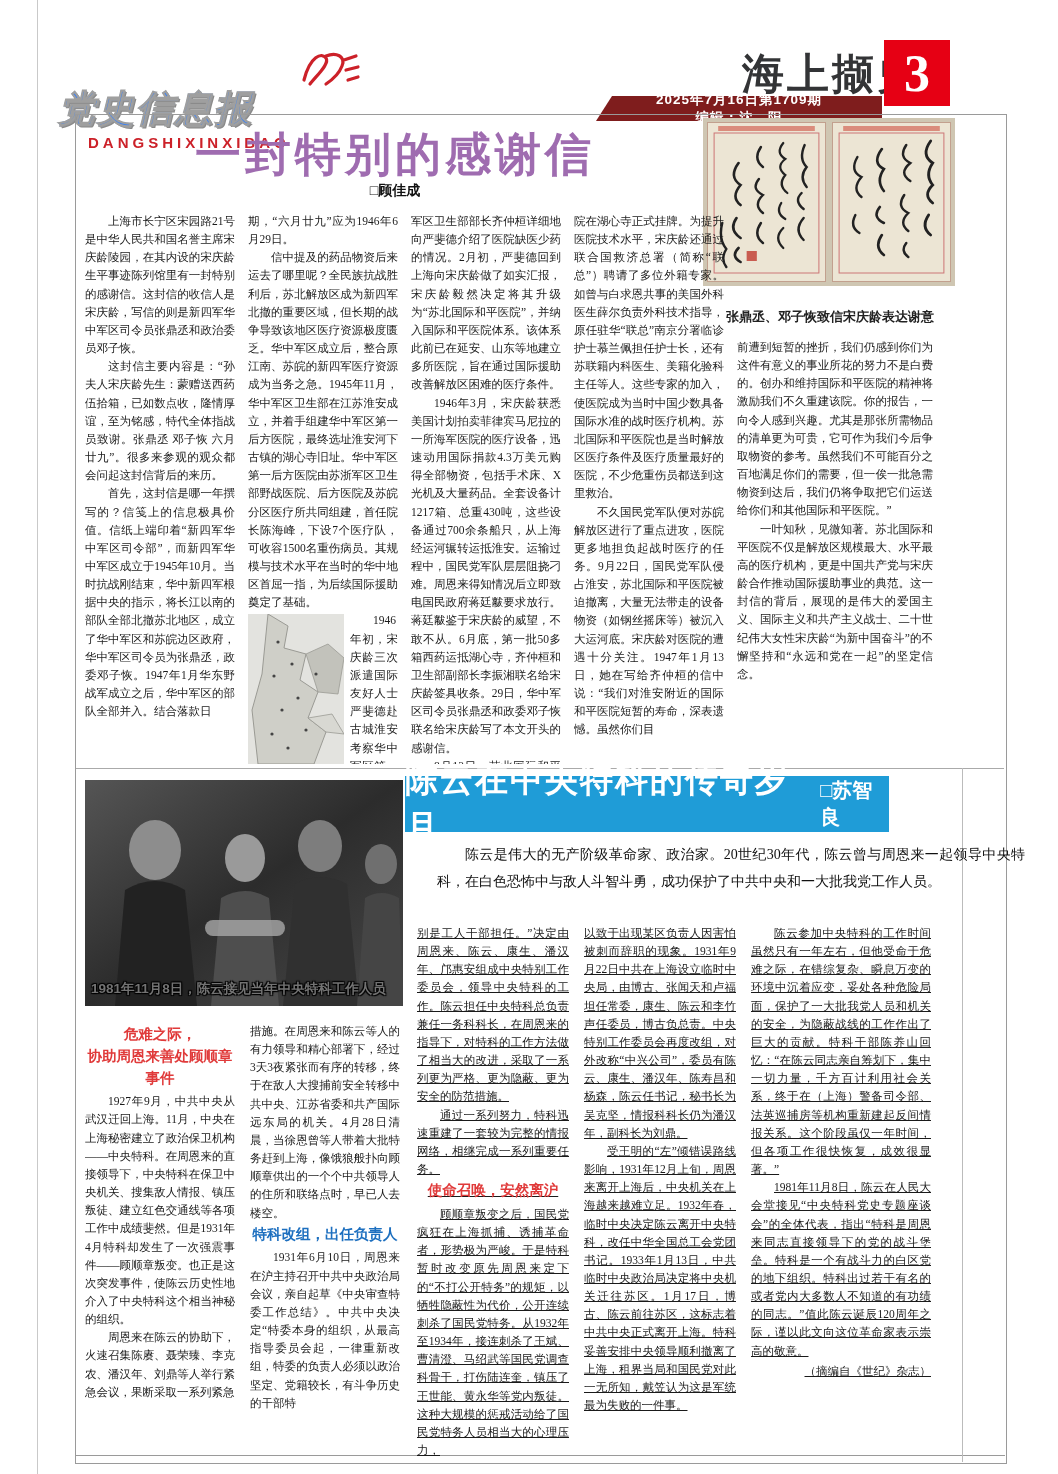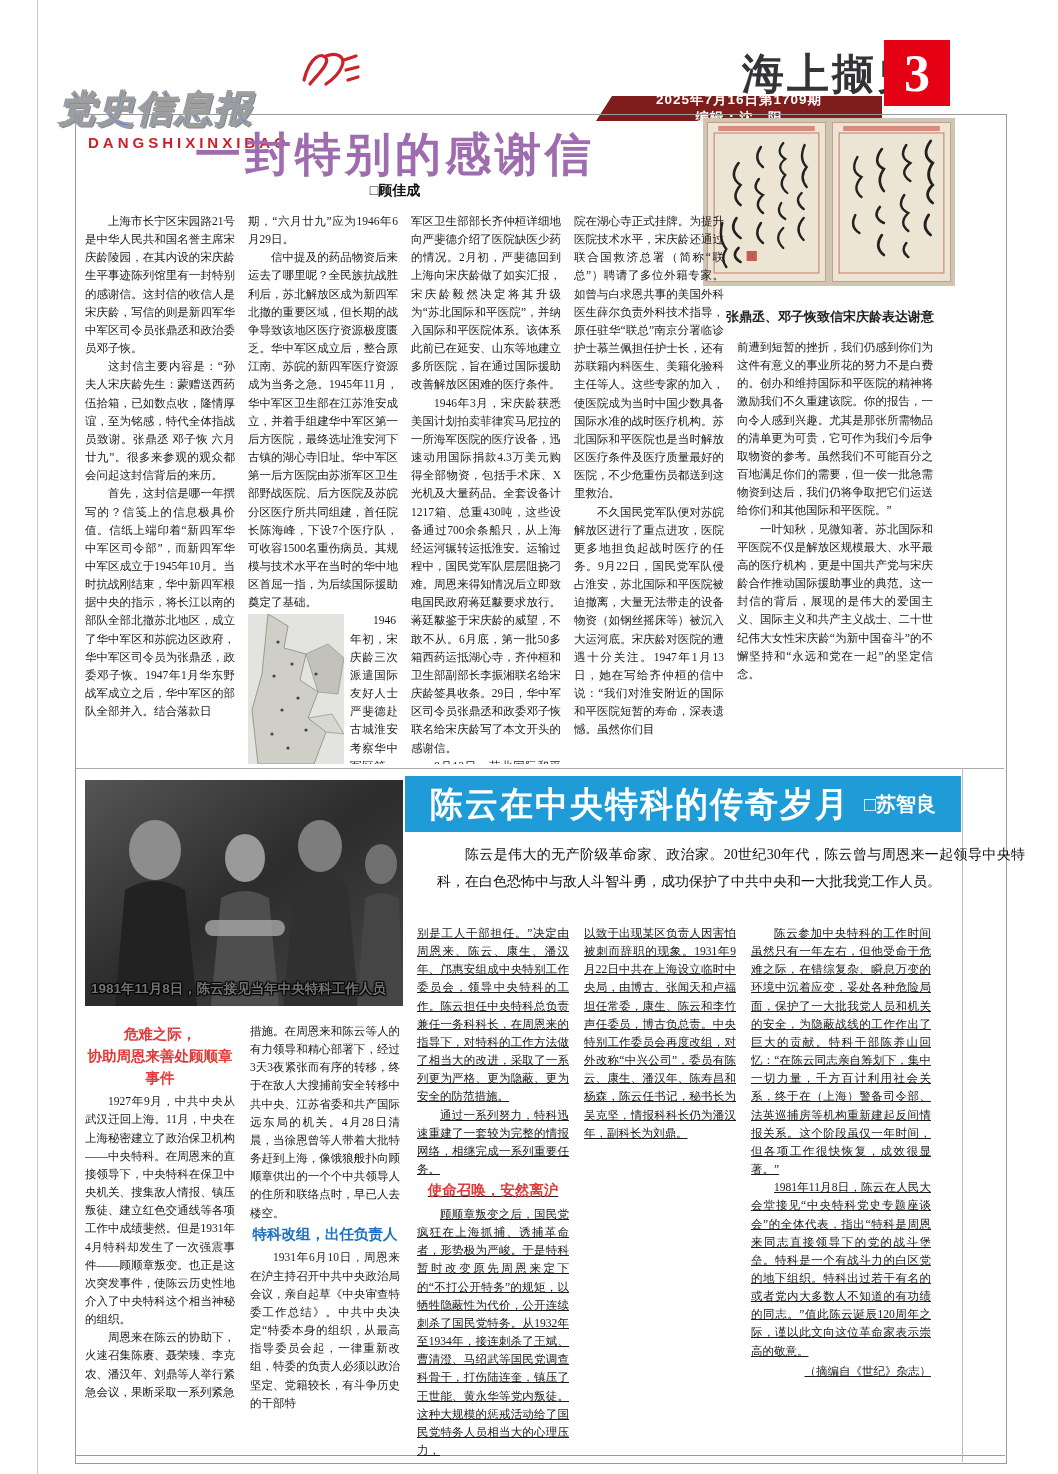--- a/index.html
+++ b/index.html
@@ -51,21 +51,21 @@
   .col p.noindent{text-indent:0;}
   .a1-col5{padding-top:126px;box-sizing:border-box;}
   .mapbox{float:left;width:96px;margin:3px 6px 2px 0;}
 
   
   .a2{position:absolute;left:85px;top:776px;width:920px;height:684px;}
   .a2-photo{position:absolute;left:0;top:4px;width:318px;height:226px;overflow:hidden;}
   .a2-photo-caption{position:absolute;left:6px;bottom:8px;font-family:"Liberation Sans","DejaVu Sans",sans-serif;
            font-weight:bold;font-size:13.5px;color:#737373;
            text-shadow:1px 1px 1px #000,-1px -1px 1px #000,1px -1px 1px #000,-1px 1px 1px #000;}
-  .a2-banner{position:absolute;left:320px;top:0;width:556px;height:56px;background:#1f9cd7;
+  .a2-banner{position:absolute;left:320px;top:0;width:484px;height:56px;background:#1f9cd7;
            display:flex;align-items:center;justify-content:center;gap:14px;}
   .a2-title{font-family:"Liberation Sans","DejaVu Sans",sans-serif;font-weight:bold;font-size:33px;
            color:#ffffff;letter-spacing:2px;transform:scaleY(1.05);}
   .a2-author{font-family:"Liberation Sans","DejaVu Sans",sans-serif;font-weight:bold;font-size:20px;color:#ffffff;}
   .a2-intro{position:absolute;left:352px;top:66px;width:588px;font-size:14px;line-height:1.9;
            text-align:justify;color:#111;}
   .a2-intro p{margin:0;text-indent:2em;}
   .a2-cols-right{position:absolute;left:332px;top:148px;width:588px;height:536px;display:flex;gap:15px;overflow:hidden;text-decoration:underline;}
   .a2-cols-left{position:absolute;left:0;top:246px;width:318px;height:438px;display:flex;gap:15px;overflow:hidden;}
   .subhead{font-family:"Liberation Sans","DejaVu Sans",sans-serif;font-weight:bold;font-size:14.5px;
@@ -226,20 +226,21 @@
 
     <div class="a2-cols-right">
       <div class="col" style="width:152px;">
         <p class="noindent">别是工人干部担任。”决定由周恩来、陈云、康生、潘汉年、邝惠安组成中央特别工作委员会，领导中央特科的工作。陈云担任中央特科总负责兼任一务科科长，在周恩来的指导下，对特科的工作方法做了相当大的改进，采取了一系列更为严格、更为隐蔽、更为安全的防范措施。</p>
         <p>通过一系列努力，特科迅速重建了一套较为完整的情报网络，相继完成一系列重要任务。</p>
         <div class="subhead sh-red">使命召唤，安然离沪</div>
         <p>顾顺章叛变之后，国民党疯狂在上海抓捕、诱捕革命者，形势极为严峻。于是特科暂时改变原先周恩来定下的“不打公开特务”的规矩，以牺牲隐蔽性为代价，公开连续刺杀了国民党特务。从1932年至1934年，接连刺杀了王斌、曹清澄、马绍武等国民党调查科骨干，打伤陆连奎，镇压了王世能、黄永华等党内叛徒。这种大规模的惩戒活动给了国民党特务人员相当大的心理压力，</p>
       </div>
       <div class="col" style="width:152px;">
         <p class="noindent">以致于出现某区负责人因害怕被刺而辞职的现象。1931年9月22日中共在上海设立临时中央局，由博古、张闻天和卢福坦任常委，康生、陈云和李竹声任委员，博古负总责。中央特别工作委员会再度改组，对外改称“中兴公司”，委员有陈云、康生、潘汉年、陈寿昌和杨森，陈云任书记，秘书长为吴克坚，情报科科长仍为潘汉年，副科长为刘鼎。</p>
+        <p>受王明的“左”倾错误路线影响，1931年12月上旬，周恩来离开上海后，中央机关在上海越来越难立足。1932年春，临时中央决定陈云离开中央特科，改任中华全国总工会党团书记。1933年1月13日，中共临时中央政治局决定将中央机关迁往苏区。1月17日，博古、陈云前往苏区，这标志着中共中央正式离开上海。特科妥善安排中央领导顺利撤离了上海，租界当局和国民党对此一无所知，戴笠认为这是军统最为失败的一件事。</p>
       </div>
       <div class="col" style="width:180px;">
         <p>陈云参加中央特科的工作时间虽然只有一年左右，但他受命于危难之际，在错综复杂、瞬息万变的环境中沉着应变，妥处各种危险局面，保护了一大批我党人员和机关的安全，为隐蔽战线的工作作出了巨大的贡献。特科干部陈养山回忆：“在陈云同志亲自筹划下，集中一切力量，千方百计利用社会关系，终于在（上海）警备司令部、法英巡捕房等机构重新建起反间情报关系。这个阶段虽仅一年时间，但各项工作很快恢复，成效很显著。”</p>
         <p>1981年11月8日，陈云在人民大会堂接见“中央特科党史专题座谈会”的全体代表，指出“特科是周恩来同志直接领导下的党的战斗堡垒。特科是一个有战斗力的白区党的地下组织。特科出过若干有名的或者党内大多数人不知道的有功绩的同志。”值此陈云诞辰120周年之际，谨以此文向这位革命家表示崇高的敬意。</p>
         <p class="a2-credit">（摘编自《世纪》杂志）</p>
       </div>
     </div>
   </div>
 </div>
 

